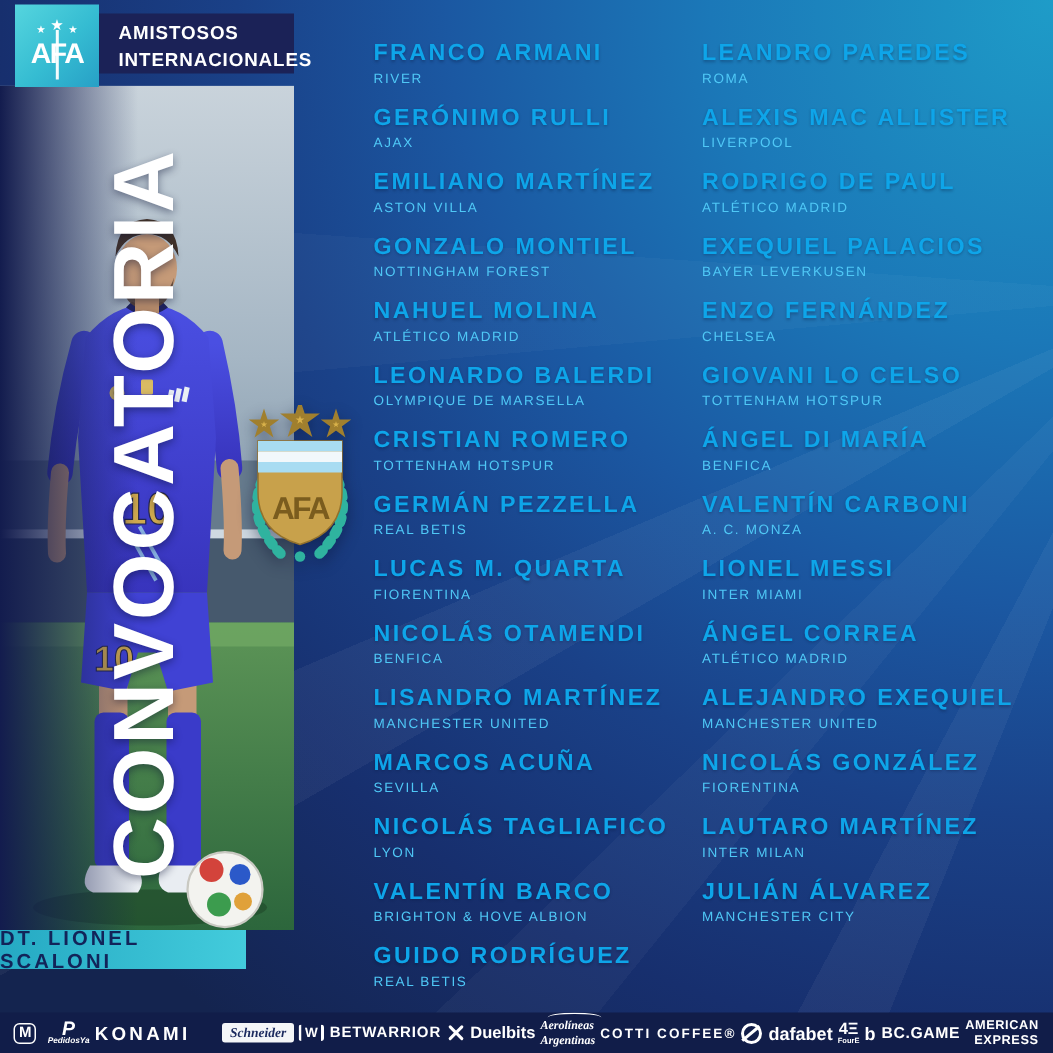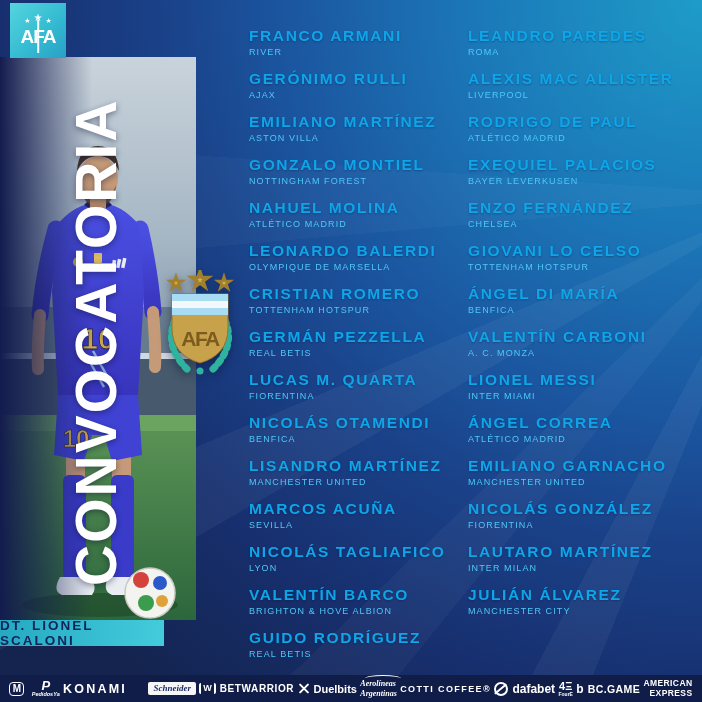--- a/index.html
+++ b/index.html
@@ -106,20 +106,24 @@
   <div class="bg" data-name="background-gradient"></div>
   <div class="bg-rays" data-name="background-rays"></div>
 
   <div class="afa-box" data-name="afa-logo-badge">
     <div class="afa-stars" data-name="afa-stars-icon">
       <span class="st" data-name="star-icon">★</span>
       <span class="st mid" data-name="star-icon">★</span>
       <span class="st" data-name="star-icon">★</span>
     </div>
     <div class="afa-mono" data-name="afa-monogram">AFA</div>
+  </div>
+  <div class="title-box" data-name="competition-title">
+    <div class="t-line" data-name="competition-line1">AMISTOSOS</div>
+    <div class="t-line" data-name="competition-line2">INTERNACIONALES</div>
   </div>
 
   <div class="photo" data-name="player-photo">
     <svg viewBox="0 0 196 563" width="196" height="563" data-name="messi-photo-illustration" font-family="Liberation Sans, sans-serif">
       <defs>
         <linearGradient id="sky" x1="0" y1="0" x2="0" y2="1">
           <stop offset="0" stop-color="#c9d3db"></stop>
             <stop offset="0.55" stop-color="#a5b6c4"></stop>
             <stop offset="1" stop-color="#7d93a6"></stop>
         </linearGradient>
@@ -316,21 +320,21 @@
       </div>
       <div class="entry" data-name="player-entry">
         <div class="p-name" data-name="player-name">LIONEL MESSI</div>
         <div class="p-club" data-name="player-club">INTER MIAMI</div>
       </div>
       <div class="entry" data-name="player-entry">
         <div class="p-name" data-name="player-name">ÁNGEL CORREA</div>
         <div class="p-club" data-name="player-club">ATLÉTICO MADRID</div>
       </div>
       <div class="entry" data-name="player-entry">
-        <div class="p-name" data-name="player-name">EMILIANO GARNACHO</div>
+        <div class="p-name" data-name="player-name">ALEJANDRO EXEQUIEL</div>
         <div class="p-club" data-name="player-club">MANCHESTER UNITED</div>
       </div>
       <div class="entry" data-name="player-entry">
         <div class="p-name" data-name="player-name">NICOLÁS GONZÁLEZ</div>
         <div class="p-club" data-name="player-club">FIORENTINA</div>
       </div>
       <div class="entry" data-name="player-entry">
         <div class="p-name" data-name="player-name">LAUTARO MARTÍNEZ</div>
         <div class="p-club" data-name="player-club">INTER MILAN</div>
       </div>

